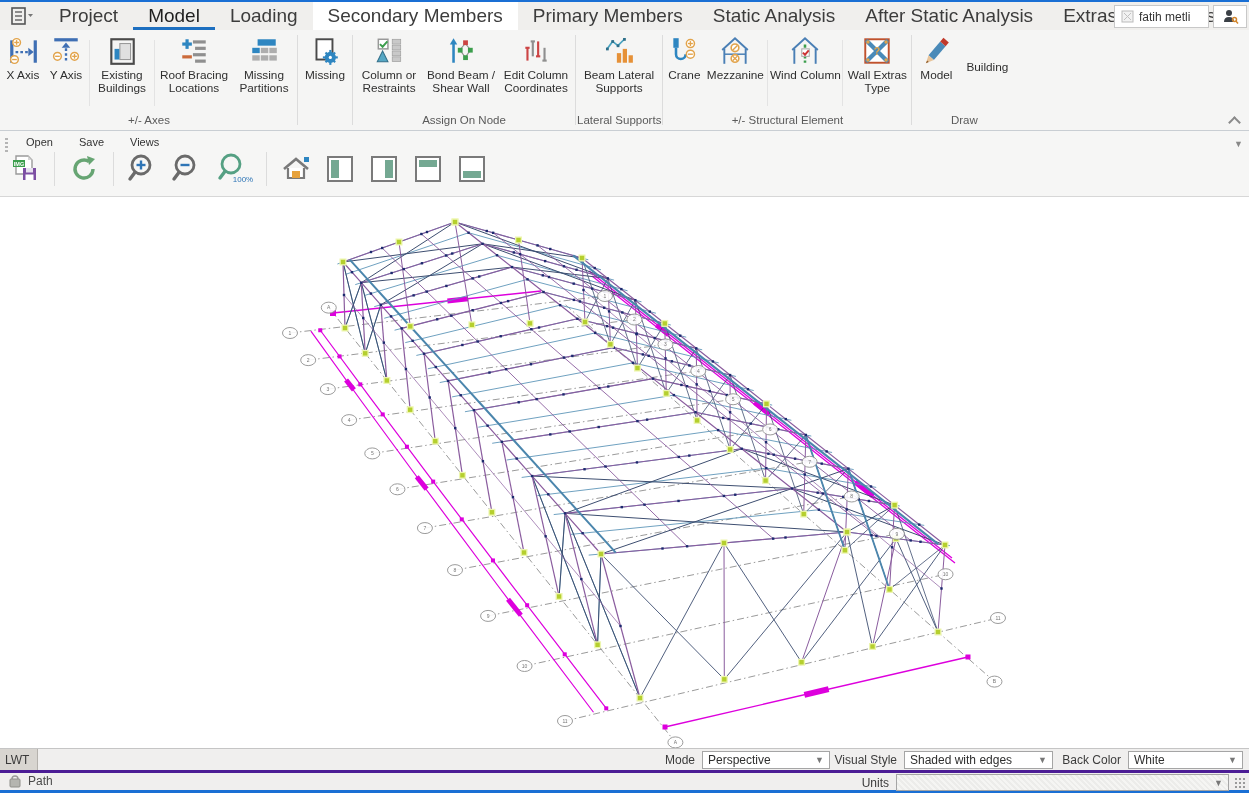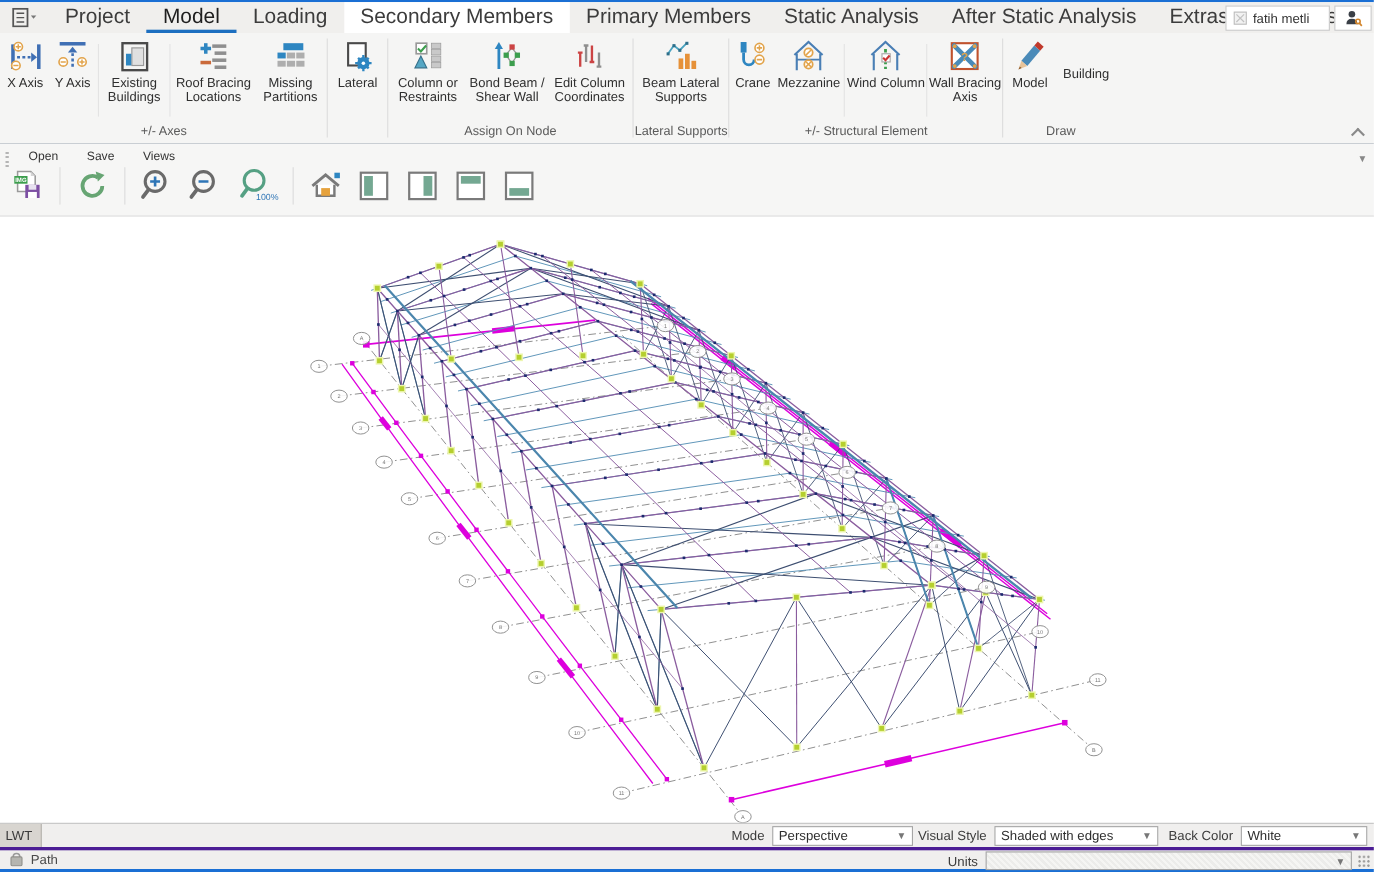--- a/index.html
+++ b/index.html
@@ -189,21 +189,21 @@
           <circle cx="20" cy="21" r="1.8" fill="#fff"></circle>
           <g stroke="#2e86c1" stroke-width="2">
             <line x1="20" y1="14" x2="20" y2="28"></line>
               <line x1="13" y1="21" x2="27" y2="21"></line>
             <line x1="15.5" y1="16.5" x2="24.5" y2="25.5"></line>
               <line x1="24.5" y1="16.5" x2="15.5" y2="25.5"></line>
           </g>
           <circle cx="20" cy="21" r="3.4" fill="#2e86c1"></circle>
             <circle cx="20" cy="21" r="1.5" fill="#fff"></circle>
         </svg>
-        <span>Lateral</span>
+        <span>Missing</span>
       </div>
     </div>
     <div class="rlabel"></div>
   </div>
   <div class="gsep"></div>
 
   <div class="rgroup">
     <div class="rbuttons">
       <div class="rbtn" style="width:70px">
         <svg viewBox="0 0 30 30">
@@ -322,21 +322,21 @@
       <div class="rbtn" style="width:66px">
         <svg viewBox="0 0 30 30">
           <rect x="4" y="4" width="22" height="22" fill="#fff" stroke="#c0522d" stroke-width="1.8"></rect>
           <path d="M6 6 L24 24 M24 6 L6 24" stroke="#4a8ab8" stroke-width="4" stroke-linecap="round"></path>
           <circle cx="6.5" cy="6.5" r="1.6" fill="#e2a44c"></circle>
             <circle cx="23.5" cy="6.5" r="1.6" fill="#e2a44c"></circle>
           <circle cx="6.5" cy="23.5" r="1.6" fill="#e2a44c"></circle>
             <circle cx="23.5" cy="23.5" r="1.6" fill="#e2a44c"></circle>
           <text x="15" y="19" font-size="10" font-weight="bold" fill="#e2a44c" text-anchor="middle">?</text>
         </svg>
-        <span>Wall Bracing Axis</span>
+        <span>Wall Extras Type</span>
       </div>
     </div>
     <div class="rlabel">+/- Structural Element</div>
   </div>
   <div class="gsep"></div>
 
   <div class="rgroup">
     <div class="rbuttons">
       <div class="rbtn" style="width:46px">
         <svg viewBox="0 0 30 30">

